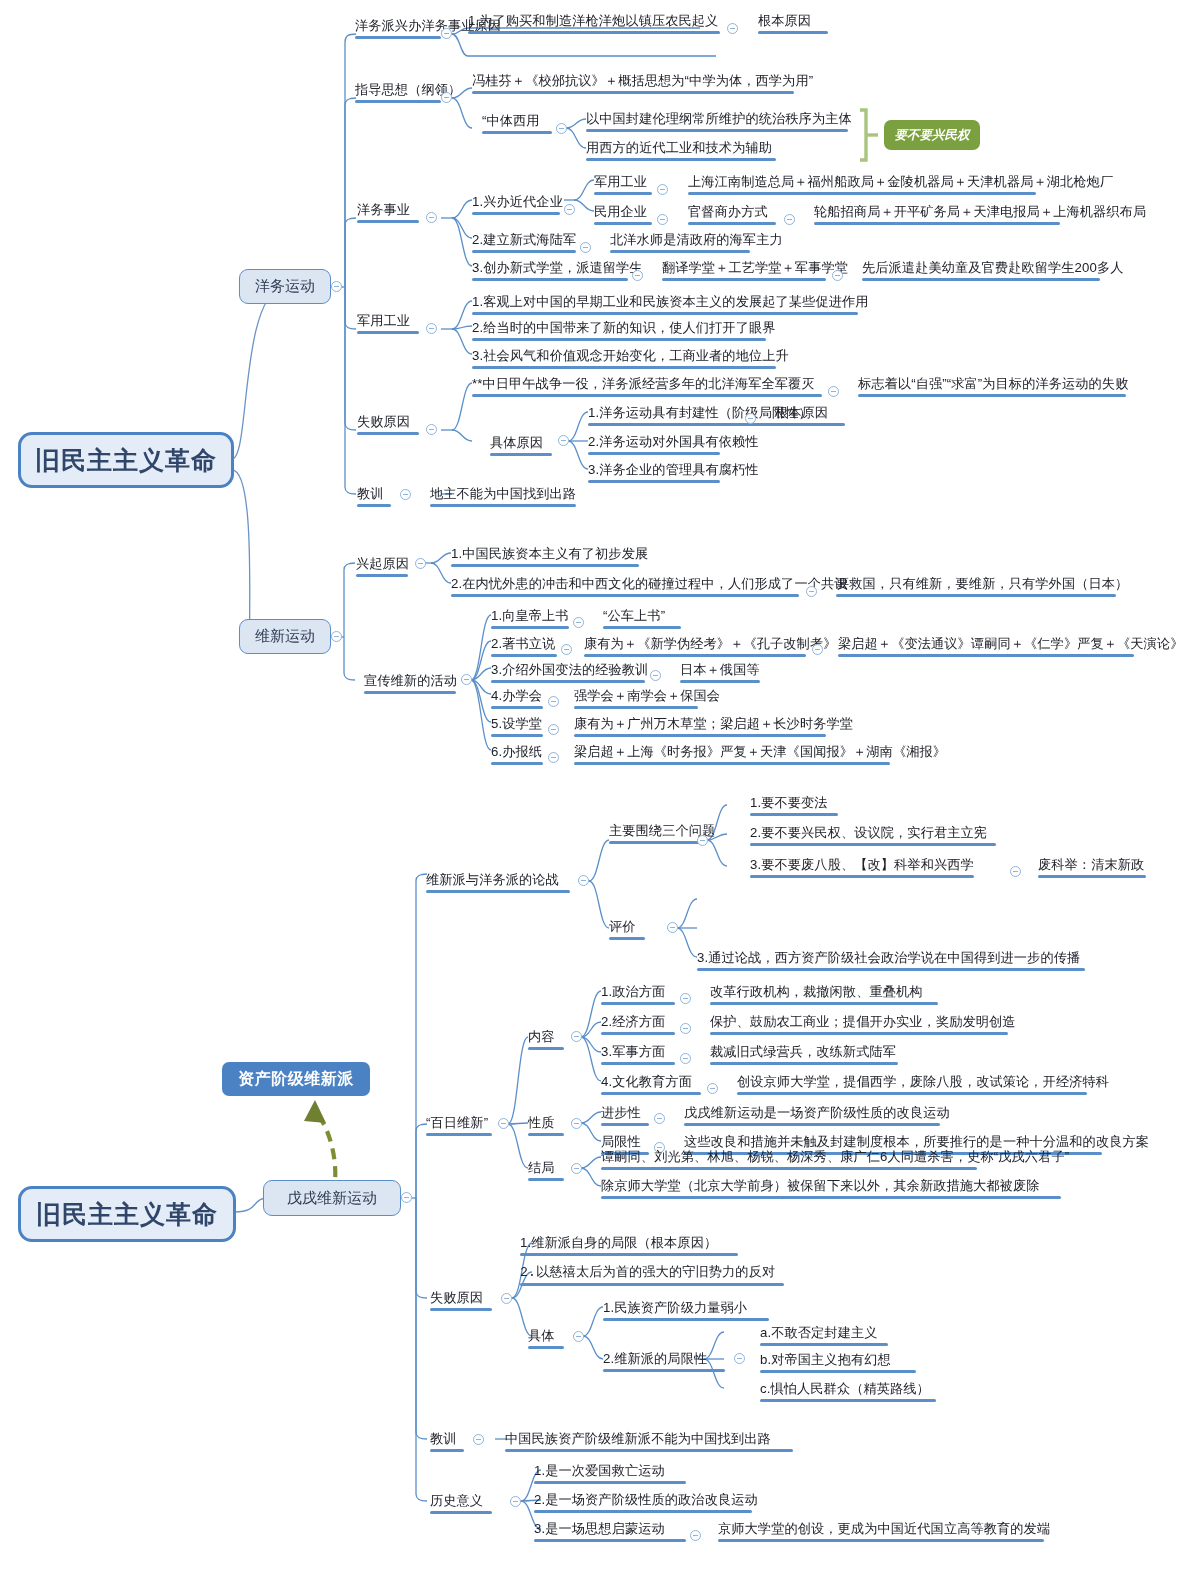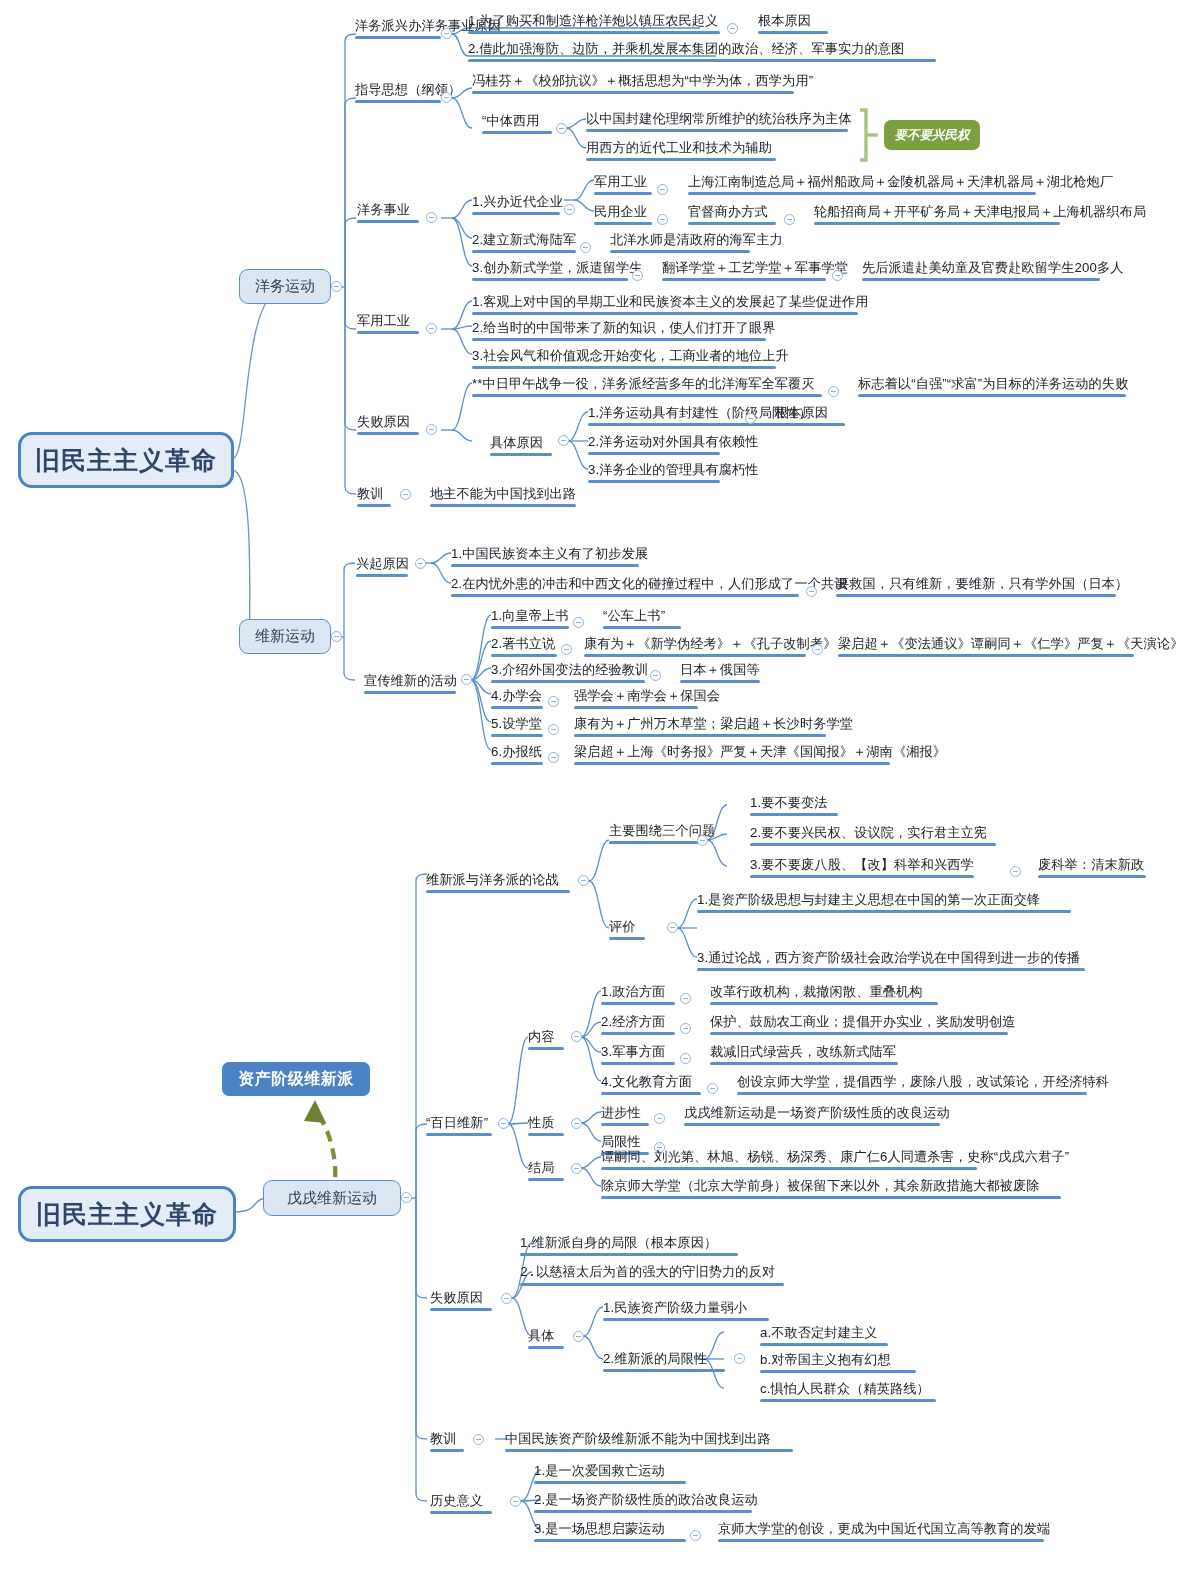--- a/index.html
+++ b/index.html
@@ -298,24 +298,20 @@
   <div class="leaf" style="left:468px;top:13px;">
     <span>1.为了购买和制造洋枪洋炮以镇压农民起义</span>
     <span class="u" style="width:252px;"></span>
   </div>
   <div class="knob" style="left:727px;top:23px;"></div>
   <div class="leaf" style="left:758px;top:13px;">
     <span>根本原因</span>
     <span class="u" style="width:70px;"></span>
   </div>
 
-  <div class="leaf" style="left:468px;top:41px;">
-    <span>2.借此加强海防、边防，并乘机发展本集团的政治、经济、军事实力的意图</span>
-    <span class="u" style="width:468px;"></span>
-  </div>
 
   <div class="leaf" style="left:355px;top:82px;">
     <span>指导思想（纲领）</span>
     <span class="u" style="width:86px;"></span>
   </div>
   <div class="knob" style="left:441px;top:92px;"></div>
 
   <div class="leaf" style="left:472px;top:73px;">
     <span>冯桂芬＋《校邠抗议》＋概括思想为“中学为体，西学为用”</span>
     <span class="u" style="width:322px;"></span>
@@ -588,24 +584,20 @@
     <span>废科举：清末新政</span>
     <span class="u" style="width:108px;"></span>
   </div>
 
   <div class="leaf" style="left:609px;top:919px;">
     <span>评价</span>
     <span class="u" style="width:36px;"></span>
   </div>
   <div class="knob" style="left:667px;top:922px;"></div>
 
-  <div class="leaf" style="left:697px;top:892px;">
-    <span>1.是资产阶级思想与封建主义思想在中国的第一次正面交锋</span>
-    <span class="u" style="width:374px;"></span>
-  </div>
   <div class="leaf" style="left:697px;top:950px;">
     <span>3.通过论战，西方资产阶级社会政治学说在中国得到进一步的传播</span>
     <span class="u" style="width:388px;"></span>
   </div>
 
   <div class="leaf" style="left:426px;top:1115px;">
     <span>“百日维新”</span>
     <span class="u" style="width:66px;"></span>
   </div>
   <div class="knob" style="left:498px;top:1118px;"></div>
@@ -670,20 +662,24 @@
   <div class="leaf" style="left:684px;top:1105px;">
     <span>戊戌维新运动是一场资产阶级性质的改良运动</span>
     <span class="u" style="width:256px;"></span>
   </div>
 
   <div class="leaf" style="left:601px;top:1134px;">
     <span>局限性</span>
     <span class="u" style="width:48px;"></span>
   </div>
   <div class="knob" style="left:654px;top:1142px;"></div>
+  <div class="leaf" style="left:684px;top:1134px;">
+    <span>这些改良和措施并未触及封建制度根本，所要推行的是一种十分温和的改良方案</span>
+    <span class="u" style="width:418px;"></span>
+  </div>
 
   <div class="leaf" style="left:528px;top:1160px;">
     <span>结局</span>
     <span class="u" style="width:36px;"></span>
   </div>
   <div class="knob" style="left:571px;top:1163px;"></div>
 
   <div class="leaf" style="left:601px;top:1149px;">
     <span>谭嗣同、刘光第、林旭、杨锐、杨深秀、康广仁6人同遭杀害，史称“戊戌六君子”</span>
     <span class="u" style="width:376px;"></span>

